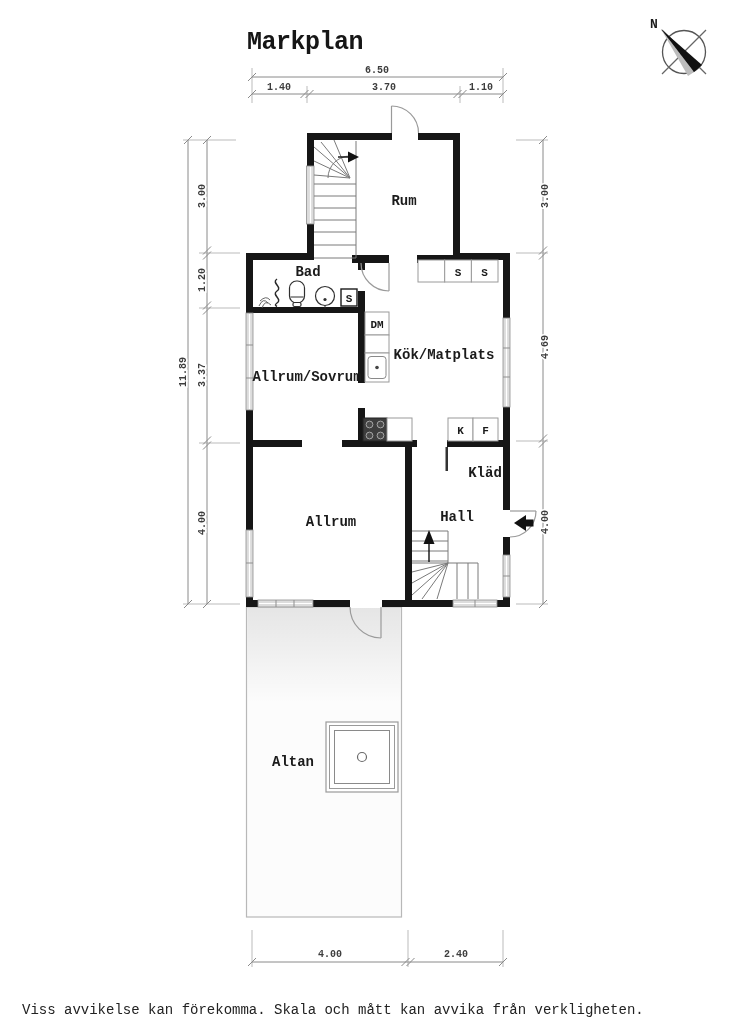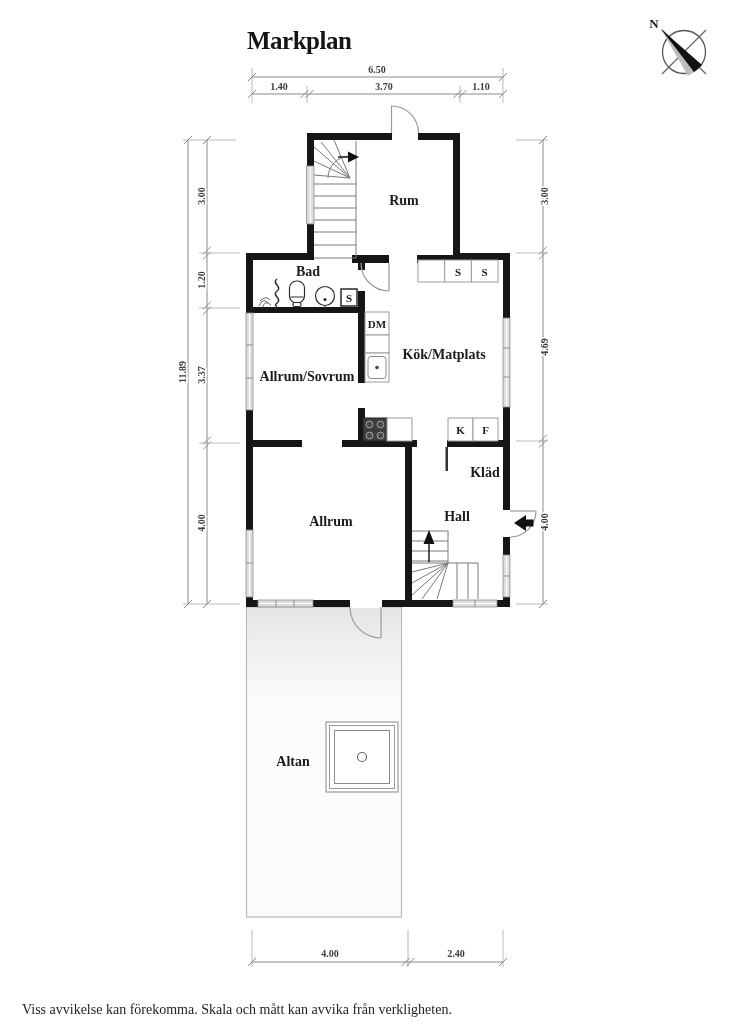--- a/index.html
+++ b/index.html
@@ -1,18 +1,18 @@
 <!DOCTYPE html>
 <html><head>
 <meta charset="utf-8">
 <style>
   html,body{margin:0;padding:0;background:#ffffff;}
   .canvas{
     position:relative;width:730px;height:1032px;background:#ffffff;
-    font-family:Liberation Serif, serif;overflow:hidden;
+    font-family:Liberation Mono, monospace;overflow:hidden;
   }
   svg{position:absolute;left:0;top:0;}
   .room-label{font-size:14px;font-weight:bold;fill:#1b1b1b;}
   .small-label{font-size:11px;font-weight:bold;fill:#1b1b1b;}
   .dim-label{font-size:10px;font-weight:bold;fill:#3d3d3d;stroke:#fff;stroke-width:3px;paint-order:stroke;}
   .title-text{font-size:25px;font-weight:bold;fill:#161616;letter-spacing:-0.5px;}
   .footer-text{font-size:14px;fill:#222;}
   .compass-n{font-size:13px;font-weight:bold;fill:#1b1b1b;}
   .wall{fill:#161616;}
   .punch{fill:#ffffff;}

